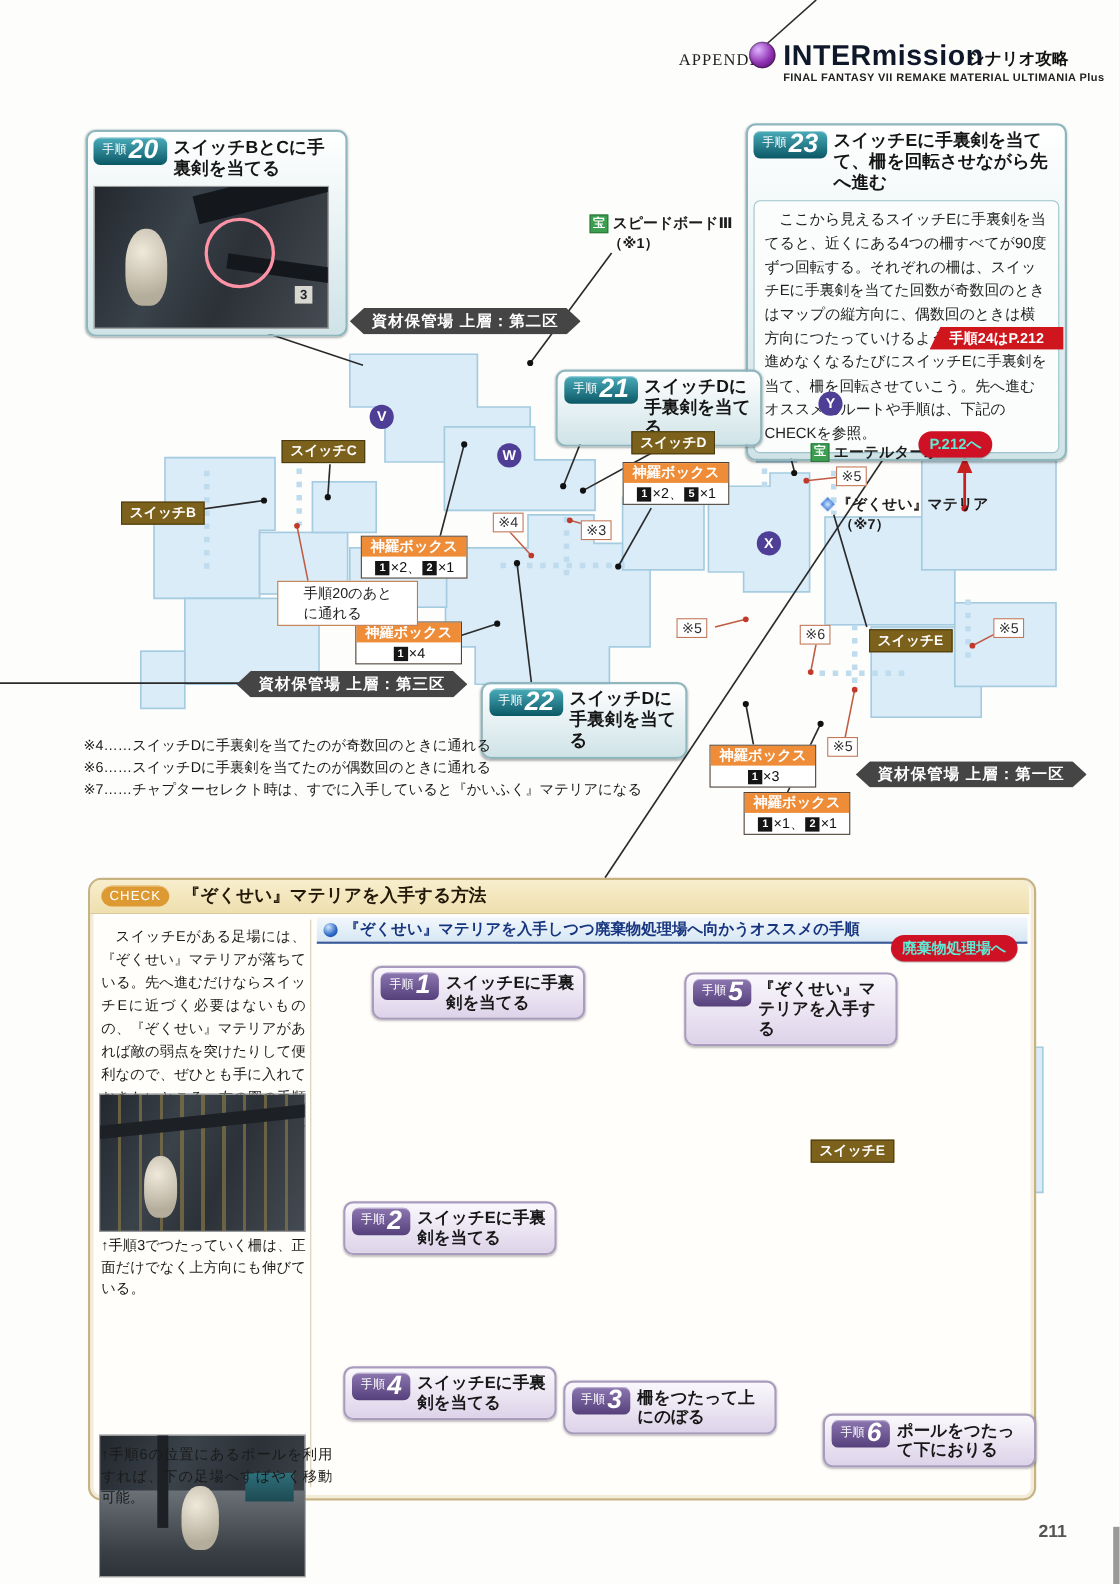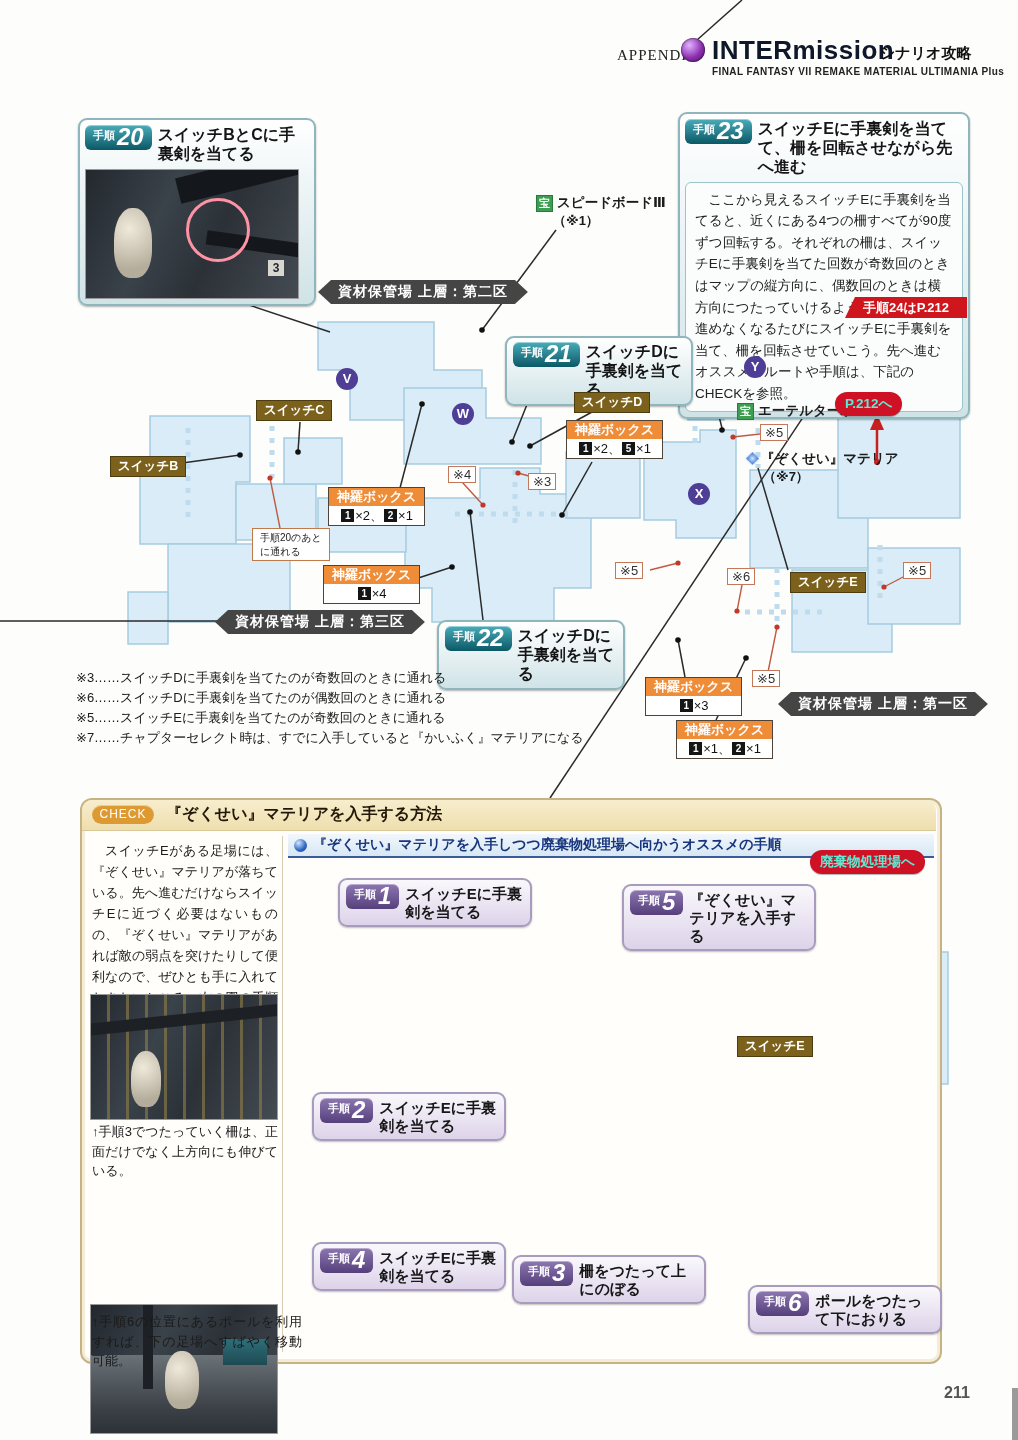--- a/index.html
+++ b/index.html
@@ -16,21 +16,21 @@
   .materia-orb{width:24px;height:24px;border-radius:50%;
     background:radial-gradient(circle at 35% 30%,#e0b3ff,#8d2fb0 55%,#4a1060);box-shadow:0 0 2px #000 inset;}
 
   
   .teal-box{display:flex;align-items:flex-start;gap:6px;background:linear-gradient(#ffffff,#cfe3e7);
     border:2px solid #8fb6bd;border-radius:9px;padding:4px 6px;box-shadow:0 1px 2px rgba(0,0,0,.3);}
   .teal-col{display:block;background:linear-gradient(#ffffff,#cfe3e7);border:2px solid #8fb6bd;border-radius:9px;
     padding:5px;box-shadow:0 1px 2px rgba(0,0,0,.3);}
   .t-badge{display:inline-flex;align-items:flex-end;gap:2px;padding:2px 8px 3px 8px;border-radius:6px;
     background:linear-gradient(#4aacba,#0b5866);color:#fff;box-shadow:inset 0 1px 0 rgba(255,255,255,.45);flex:0 0 auto;}
-  .t-pref{font-size:11px;font-weight:700;padding-bottom:4px;}
+  .t-pref{font-size:11px;font-weight:400;padding-bottom:4px;}
   .t-num{font-size:24px;font-weight:800;line-height:.85;font-style:italic;}
   .t-title{font-size:16px;font-weight:700;line-height:1.18;color:#151515;padding-top:1px;}
   .t-body{background:#fbfdfd;border:1px solid #9cc3ca;border-radius:6px;margin-top:5px;
     padding:6px 9px;font-size:13.5px;line-height:1.6;color:#222;text-indent:1em;}
   .tag-red{background:#d0161d;color:#fff;font-size:13px;font-weight:700;text-align:center;line-height:21px;
     clip-path:polygon(10px 0,100% 0,100% 100%,0 100%);}
 
   
   .purple-box{display:flex;align-items:flex-start;gap:6px;background:linear-gradient(#faf8fc,#ddd3e9);
     border:2px solid #a89bbd;border-radius:9px;padding:4px 6px;box-shadow:0 1px 2px rgba(0,0,0,.25);}
@@ -42,22 +42,22 @@
   .sw-label{background:#7c611c;border:1px solid #4d3c0f;color:#fff;font-size:12.5px;font-weight:700;
     padding:1px 7px;white-space:nowrap;}
   .banner{background:#454545;color:#fff;font-size:14px;font-weight:700;letter-spacing:1px;white-space:nowrap;
     padding:3px 20px;clip-path:polygon(13px 0,calc(100% - 13px) 0,100% 50%,calc(100% - 13px) 100%,13px 100%,0 50%);}
   .shinra{border:1.5px solid #4d4338;background:#fff;text-align:center;font-size:13px;line-height:1.35;white-space:nowrap;}
   .sh-head{background:#ee8c38;color:#fff;font-weight:700;padding:0 8px;}
   .sh-body{padding:1px 8px;color:#111;}
   .nsq{display:inline-block;background:#151515;color:#fff;width:13px;height:13px;line-height:13px;
     font-size:10px;font-weight:700;text-align:center;vertical-align:1px;margin:0 1px;}
   .ref{background:#fff;border:1.5px solid #c4785a;color:#333;font-size:13px;padding:0 4px;white-space:nowrap;}
-  .note-box{background:#fff;border:1.5px solid #c07a4a;color:#222;font-size:10px;line-height:1.35;
-    padding:2px 7px;white-space:pre-line;}
+  .note-box{background:#fff;border:1.5px solid #c07a4a;color:#222;font-size:13px;line-height:1.35;
+    padding:2px 23px;white-space:pre-line;}
   .circ{width:22px;height:22px;border-radius:50%;background:#4e3e96;color:#fff;font-size:13px;font-weight:700;
     text-align:center;line-height:22px;}
   .oval-red{background:#cf1126;color:#5eead4;font-size:13.5px;font-weight:700;text-align:center;
     border-radius:14px;padding:3px 10px;white-space:nowrap;box-shadow:0 1px 1px rgba(0,0,0,.3);}
   .treasure{display:flex;align-items:flex-start;gap:4px;font-size:13.5px;font-weight:700;color:#1c1c1c;white-space:nowrap;}
   .t-icon{background:#3d9e52;border:1px solid #2a7a3c;color:#fff;font-size:11px;line-height:15px;width:15px;height:15px;
     text-align:center;flex:0 0 auto;margin-top:1px;}
   .diamond{width:9px;height:9px;transform:rotate(45deg);background:radial-gradient(#cfe4ff,#2f6fd0);
     box-shadow:0 0 2px #7fb0ff;margin-top:4px;flex:0 0 auto;}
   .foot{font-size:13px;line-height:1.55;color:#1a1a1a;white-space:nowrap;}
@@ -337,23 +337,22 @@
   </div>
   <div class="abs treasure" style="left:748px;top:450px;">
     <span class="diamond"></span>
     <span>『ぞくせい』マテリア</span>
   </div>
   <span class="abs" style="left:763px;top:468px;font-size:13px;font-weight:700;">（※7）</span>
 
   <div class="abs oval-red" style="left:835px;top:392px;">P.212へ</div>
 
   <div class="abs" style="left:76px;top:668px;">
-    <div class="foot">※3……スイッチDに手裏剣を当てたのが奇数回のときに通れる</div>
+    <div class="foot">※4……スイッチDに手裏剣を当てたのが奇数回のときに通れる</div>
     <div class="foot">※6……スイッチDに手裏剣を当てたのが偶数回のときに通れる</div>
-    <div class="foot">※5……スイッチEに手裏剣を当てたのが奇数回のときに通れる</div>
     <div class="foot">※7……チャプターセレクト時は、すでに入手していると『かいふく』マテリアになる</div>
   </div>
 
   <div class="abs check-wrap" style="left:80px;top:798px;width:858px;height:562px;"></div>
   <div class="abs" style="left:82px;top:800px;width:854px;height:30px;border-radius:10px 10px 0 0;background:linear-gradient(#f8eecd,#eedfae);border-bottom:1px solid #d9c99a;"></div>
   <div class="abs check-badge" style="left:92px;top:805px;width:62px;">CHECK</div>
   <div class="abs check-title" style="left:166px;top:804px;">『ぞくせい』マテリアを入手する方法</div>
   <div class="abs vdiv" style="left:282px;top:836px;height:516px;"></div>
 
   <div class="abs para" style="left:92px;top:840px;width:186px;">スイッチEがある足場には、『ぞくせい』マテリアが落ちている。先へ進むだけならスイッチEに近づく必要はないものの、『ぞくせい』マテリアがあれば敵の弱点を突けたりして便利なので、ぜひとも手に入れておきたいところ。右の図の手順で、『ぞくせい』マテリアを入手しつつ廃棄物処理場を目指そう。</div>

